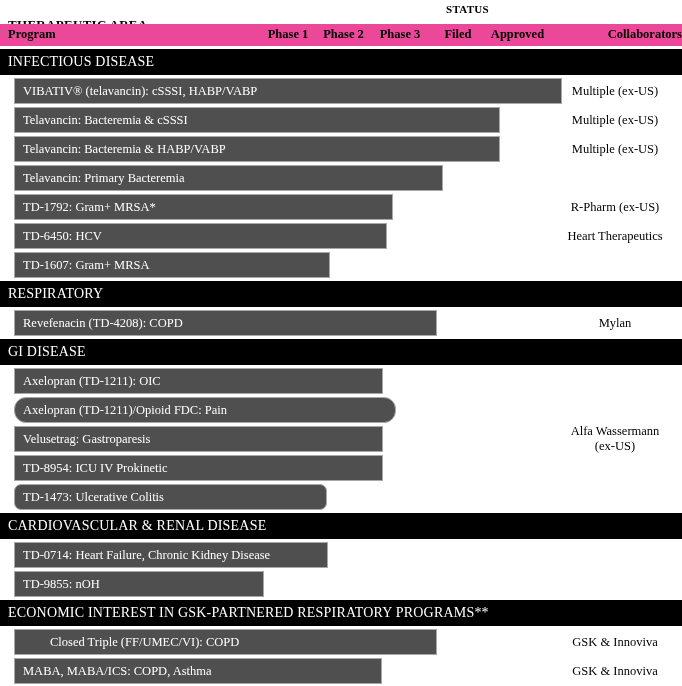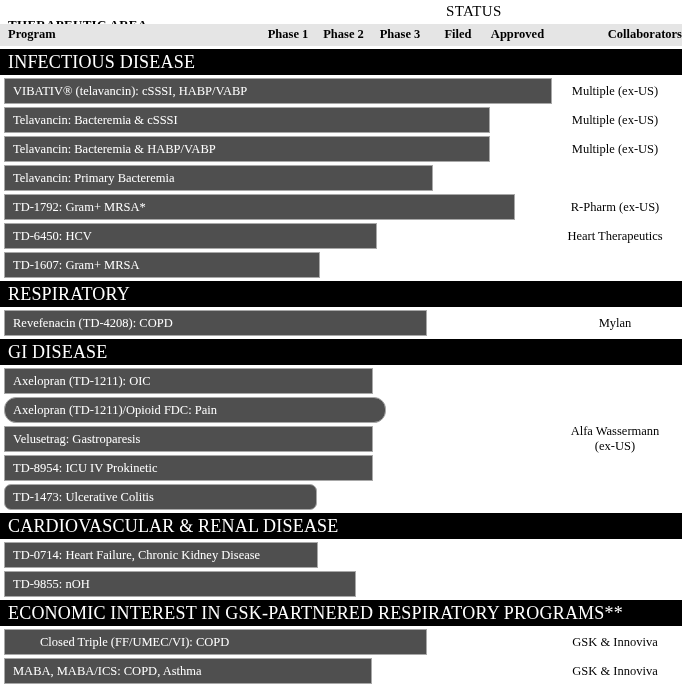--- a/index.html
+++ b/index.html
@@ -3,36 +3,36 @@
 <meta charset="utf-8">
 <style>
   html,body{margin:0;padding:0;background:#fff;}
   .page{
     position:relative;width:682px;height:686px;background:#ffffff;
     font-family:"Liberation Serif",serif;color:#000;overflow:hidden;
   }
   
   .top-header{position:absolute;top:0;left:0;width:682px;height:24px;background:#fff;}
   .th-left{position:absolute;left:8px;top:17px;font-weight:bold;font-size:13px;letter-spacing:.3px;}
-  .th-right{position:absolute;left:446px;top:3px;font-weight:normal;font-size:15px;letter-spacing:.3px;}
+  .th-right{position:absolute;left:446px;top:3px;font-weight:bold;font-size:11px;letter-spacing:.3px;}
   
-  .col-header{position:absolute;top:24px;left:0;width:682px;height:22px;background:#e5e5e5;}
+  .col-header{position:absolute;top:24px;left:0;width:682px;height:22px;background:#ec4899;}
   .program-col{position:absolute;left:8px;top:3px;font-weight:bold;font-size:12.5px;}
   .phase-col{position:absolute;top:3px;font-weight:bold;font-size:12.5px;text-align:center;}
   .collab-col{position:absolute;left:548px;width:134px;top:3px;font-weight:bold;font-size:12.5px;text-align:right;}
   
   #rows{position:absolute;top:49px;left:0;width:682px;}
   .row{position:relative;height:26px;margin-bottom:3px;}
   .section-row{
     background:#000;color:#fff;display:flex;align-items:center;
-    padding-left:8px;box-sizing:border-box;font-size:18px;letter-spacing:.2px;
+    padding-left:8px;box-sizing:border-box;font-size:14px;letter-spacing:.2px;
     white-space:nowrap;
   }
   .bar{
-    position:absolute;left:4px;top:0;height:100%;background:#4f4f4f;
+    position:absolute;left:14px;top:0;height:100%;background:#4f4f4f;
     border:1px solid #a8a8a8;box-sizing:border-box;
     display:flex;align-items:center;color:#fff;font-size:12.5px;
     padding-left:8px;white-space:nowrap;overflow:hidden;
   }
   .collab-cell{
     position:absolute;left:548px;width:134px;top:0;height:100%;
     display:flex;align-items:center;justify-content:center;
     text-align:center;font-size:12.5px;line-height:1.2;white-space:pre-line;
   }
 </style>
@@ -77,21 +77,21 @@
           <span>Telavancin: Bacteremia &amp; HABP/VABP</span>
         </div>
         <div class="collab-cell">Multiple (ex-US)</div>
       </div>
       <div class="row program-row">
         <div class="bar" style="width: 429px;">
           <span>Telavancin: Primary Bacteremia</span>
         </div>
       </div>
       <div class="row program-row">
-        <div class="bar" style="width: 511px;">
+        <div class="bar" style="width: 379px;">
           <span>TD-1792: Gram+ MRSA*</span>
         </div>
         <div class="collab-cell">R-Pharm (ex-US)</div>
       </div>
       <div class="row program-row">
         <div class="bar" style="width: 373px;">
           <span>TD-6450: HCV</span>
         </div>
         <div class="collab-cell">Heart Therapeutics</div>
       </div>
@@ -141,21 +141,21 @@
       </div>
       <div class="row section-row">
         <span>CARDIOVASCULAR  &amp; RENAL DISEASE</span>
       </div>
       <div class="row program-row">
         <div class="bar" style="width: 314px;">
           <span>TD-0714: Heart Failure, Chronic Kidney Disease</span>
         </div>
       </div>
       <div class="row program-row">
-        <div class="bar" style="width: 352px;">
+        <div class="bar" style="width: 250px;">
           <span>TD-9855: nOH</span>
         </div>
       </div>
       <div class="row section-row">
         <span>ECONOMIC INTEREST IN GSK-PARTNERED RESPIRATORY PROGRAMS**</span>
       </div>
       <div class="row program-row">
         <div class="bar" style="width: 423px; padding-left: 35px;">
           <span>Closed Triple (FF/UMEC/VI): COPD</span>
         </div>

